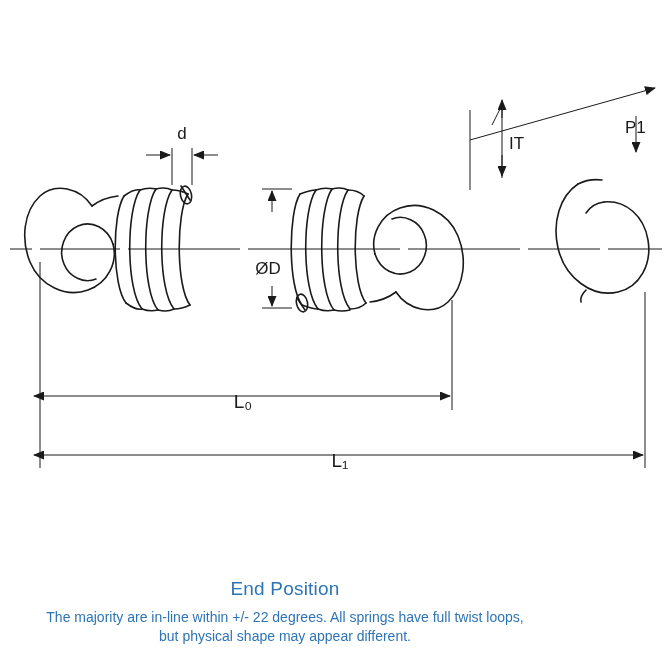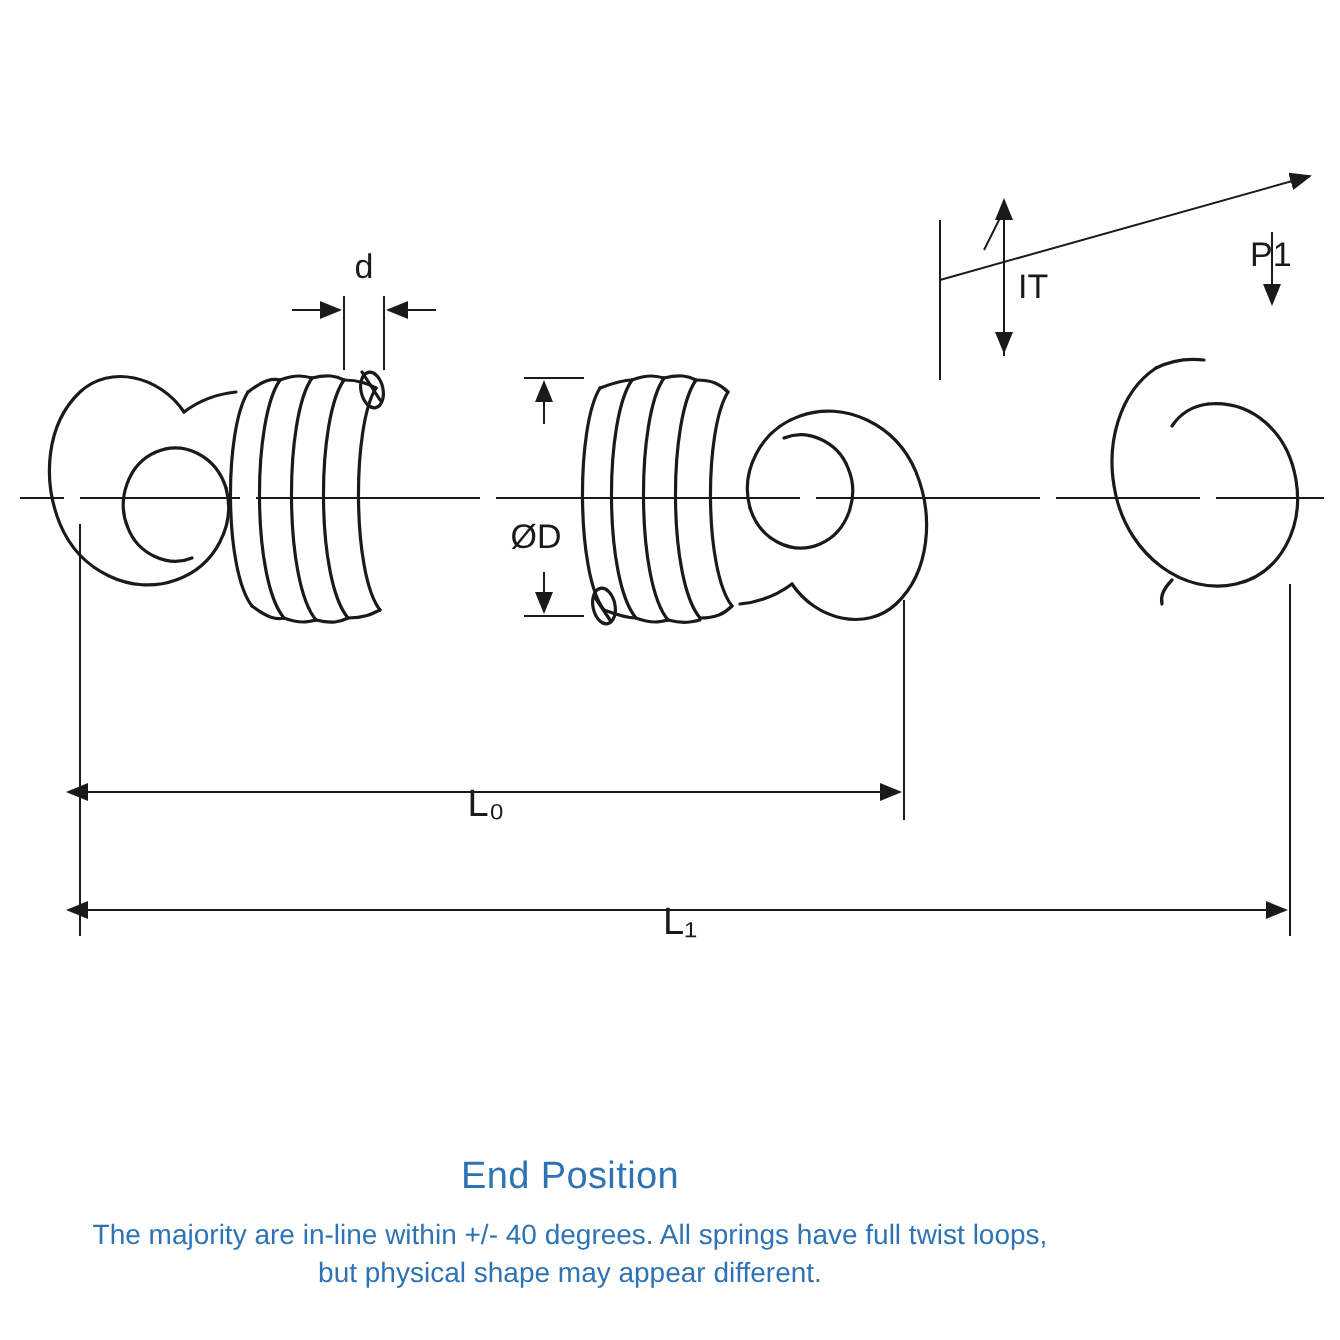--- a/index.html
+++ b/index.html
@@ -151,16 +151,16 @@
     <g stroke="#1a1a1a" stroke-width="1" fill="none">
       <path d="M40,410 L40,468"></path>
       <path d="M645,292 L645,468"></path>
       <path d="M34,455 L643,455" marker-start="url(#arrStart)" marker-end="url(#arrEnd)"></path>
     </g>
     <text class="lbl" x="340" y="467" text-anchor="middle" font-size="19" fill="#1a1a1a">L₁</text>
   </svg>
 
   <div class="caption-wrap">
     <div class="caption-title">End Position</div>
-    <div class="caption-body">The majority are in-line within +/- 40 degrees. All springs have full twist loops, but physical shape may appear different.</div>
+    <div class="caption-body">The majority are in-line within +/- 22 degrees. All springs have full twist loops, but physical shape may appear different.</div>
   </div>
 
 </div>
 
 </body></html>

